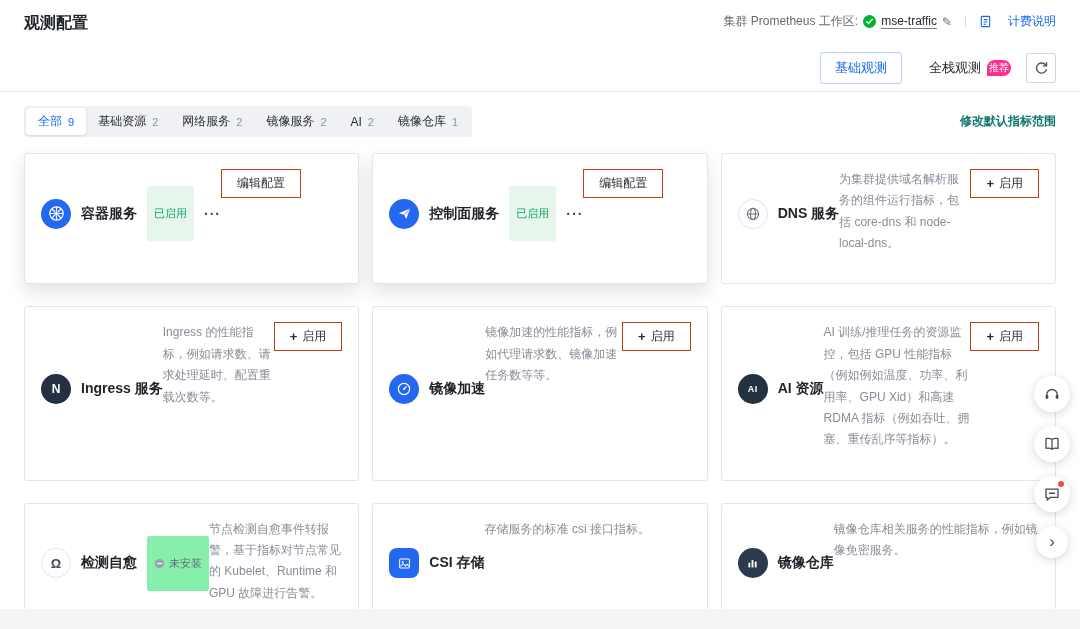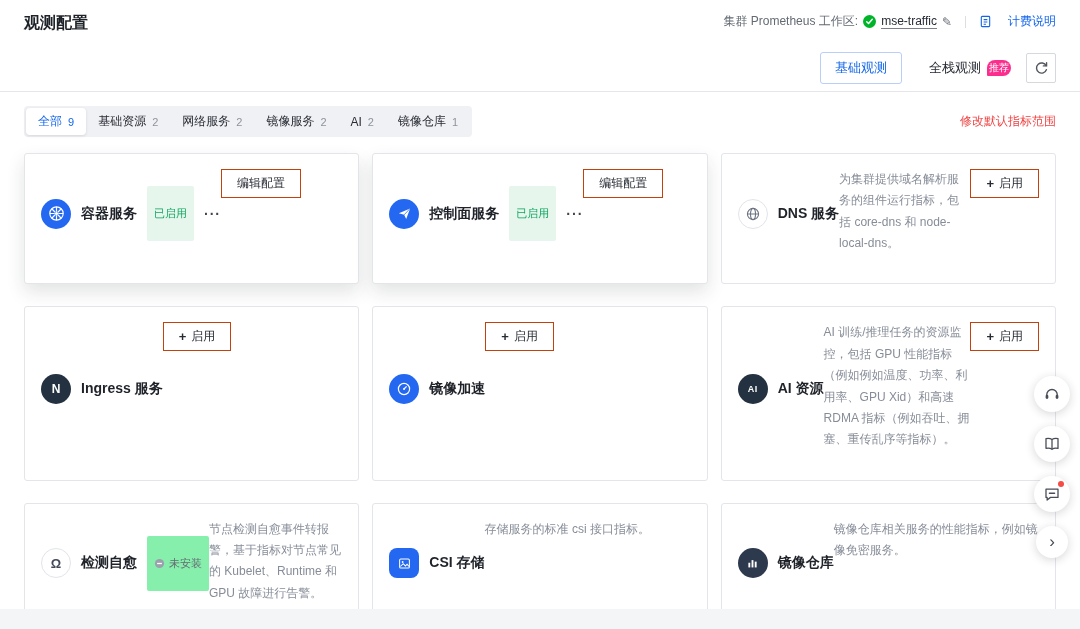--- a/index.html
+++ b/index.html
@@ -22,21 +22,21 @@
   .tab-badge{background:#fb2e8e;color:#fff;font-size:10px;line-height:1;padding:3px 2px;border-radius:8px 8px 8px 1px}
   .refresh-btn{width:30px;height:30px;border:1px solid #d5d8dd;background:#fff;border-radius:2px;display:flex;align-items:center;justify-content:center;cursor:pointer}
   
   .content{padding:14px 24px 0}
   .filter-row{display:flex;justify-content:space-between;align-items:center}
   .filters{display:inline-flex;background:#f0f1f4;border-radius:4px;padding:2px}
   .filter-item{display:flex;align-items:center;gap:6px;padding:5px 12px;border-radius:4px;color:#272b33;cursor:pointer;white-space:nowrap}
   .filter-item .f-count{color:#8d939e;font-size:11px}
   .filter-item.active{background:#fff;color:#1366ec;box-shadow:0 1px 3px rgba(15,25,40,.12);font-weight:400}
   .filter-item.active .f-count{color:#1366ec}
-  .modify-link{color:#ef4444;text-decoration:none;font-size:12px;cursor:pointer;font-weight:400}
+  .modify-link{color:#0f766e;text-decoration:none;font-size:12px;cursor:pointer;font-weight:700}
   
   .cards{display:grid;grid-template-columns:repeat(3,1fr);gap:22px 13px;margin-top:16px}
   .card{background:#fff;border:1px solid #e3e5ea;border-radius:3px;padding:15px 16px 16px;display:flex;min-height:118px}
   .card.elevated{box-shadow:0 8px 18px rgba(31,35,41,.13)}
   .card-head{display:flex;align-items:center;gap:10px;margin-bottom:9px}
   .card-icon{width:30px;height:30px;border-radius:50%;display:flex;align-items:center;justify-content:center;flex:none;overflow:hidden}
   .card-title{font-size:14px;font-weight:700;white-space:nowrap}
   .badge{display:inline-flex;align-items:center;gap:4px;font-size:11px;padding:20px 7px;border-radius:2px;line-height:1.4;white-space:nowrap}
   .badge.enabled{background:#e6f6ec;color:#0fa75f}
   .badge.not-installed{background:#86efac;color:#646a73}
@@ -187,36 +187,38 @@
           <span>启用</span>
         </button>
       </div>
       <div class="card">
         <div class="card-head">
           <span class="card-icon" style="background: rgb(35, 49, 64);">
             <span style="color:#fff;font-weight:700;font-size:12px">N</span>
           </span>
           <span class="card-title">Ingress 服务</span>
         </div>
+        <div class="card-desc">Ingress 的性能指标，例如请求数、请求处理延时、配置重载次数等。</div>
         <button class="card-btn">
           <span class="btn-plus">+</span>
           <span>启用</span>
         </button>
       </div>
       <div class="card">
         <div class="card-head">
           <span class="card-icon" style="background: rgb(36, 104, 242);">
             <svg width="16" height="16" viewBox="0 0 16 16" fill="none" stroke="#fff" stroke-width="1.2">
               <circle cx="8" cy="8" r="5.6"></circle>
               <path d="M8 8l2.6-2.6"></path>
               <circle cx="8" cy="8" r="1" fill="#fff" stroke="none"></circle>
             </svg>
           </span>
           <span class="card-title">镜像加速</span>
         </div>
+        <div class="card-desc">镜像加速的性能指标，例如代理请求数、镜像加速任务数等等。</div>
         <button class="card-btn">
           <span class="btn-plus">+</span>
           <span>启用</span>
         </button>
       </div>
       <div class="card">
         <div class="card-head">
           <span class="card-icon" style="background: rgb(35, 49, 64);">
             <span style="color:#fff;font-weight:700;font-size:9px;letter-spacing:.3px">AI</span>
           </span>

